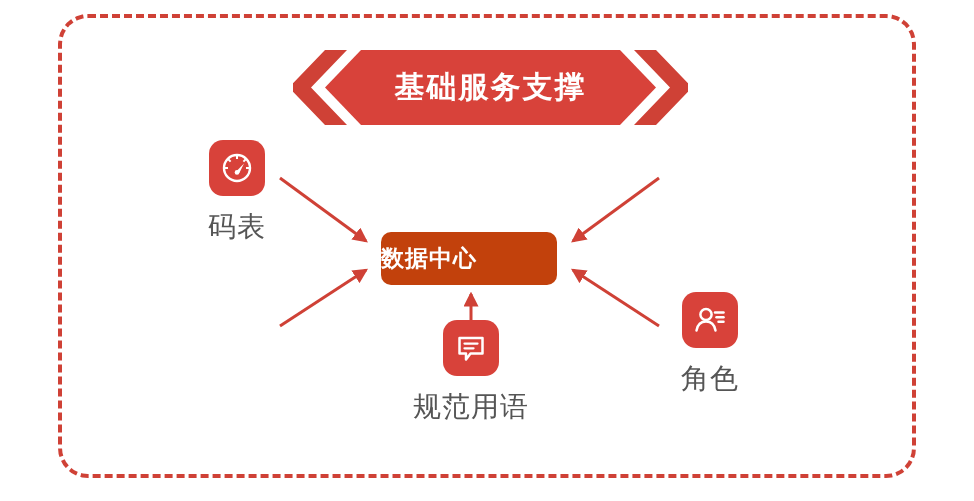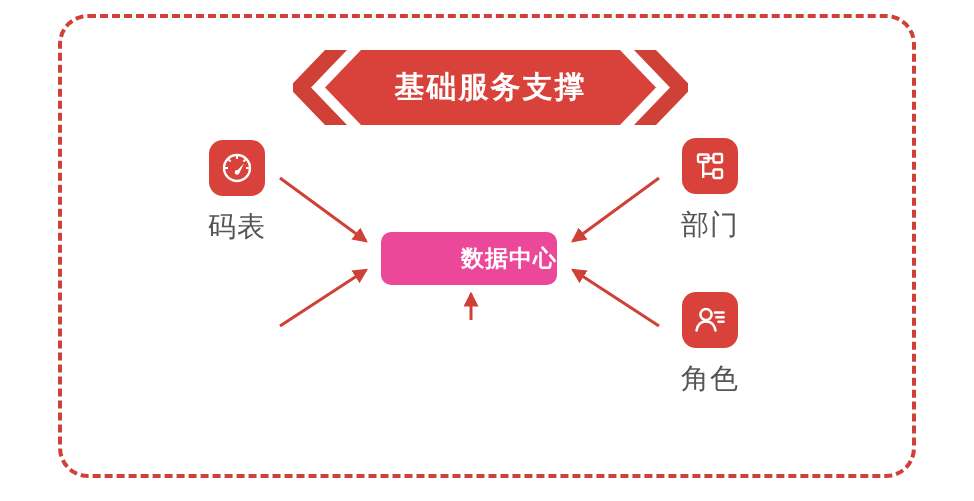--- a/index.html
+++ b/index.html
@@ -56,25 +56,25 @@
     white-space: nowrap;
   }
 
   
   .center-node {
     position: absolute;
     left: 381px;
     top: 232px;
     width: 176px;
     height: 53px;
-    background: #ec4899;
+    background: #c2410c;
     border-radius: 10px;
     display: flex;
     align-items: center;
-    justify-content: flex-end;
+    justify-content: flex-start;
     color: #ffffff;
     font-size: 23px;
     font-weight: bold;
     letter-spacing: 1px;
     white-space: nowrap;
     z-index: 3;
   }
 
   
   .arrows {
@@ -180,41 +180,38 @@
         <line x1="27" y1="18" x2="31" y2="18" stroke="#ffffff" stroke-width="2"></line>
         <line x1="27.2" y1="8.8" x2="24.4" y2="11.6" stroke="#ffffff" stroke-width="2"></line>
         <path d="M 17.2,21.6 L 25,13.6 L 20.2,23.2 Z" fill="#ffffff"></path>
         <circle cx="18" cy="22.4" r="2.3" fill="#ffffff"></circle>
       </svg>
     </div>
     <div class="caption">码表</div>
   </div>
 
 
-  <div class="node node-department">
-    <div class="tile">
-      <svg width="36" height="36" viewBox="0 0 36 36">
-        <rect x="6" y="6.5" width="10.5" height="7.5" rx="1.2" fill="none" stroke="#ffffff" stroke-width="2.4"></rect>
-        <rect x="21.5" y="6" width="8.5" height="8.5" rx="1.2" fill="none" stroke="#ffffff" stroke-width="2.4"></rect>
-        <rect x="21.5" y="21.5" width="8.5" height="8.5" rx="1.2" fill="none" stroke="#ffffff" stroke-width="2.4"></rect>
-        <line x1="11.2" y1="14" x2="11.2" y2="30" stroke="#ffffff" stroke-width="2.4"></line>
-        <line x1="11.2" y1="10.3" x2="21.5" y2="10.3" stroke="#ffffff" stroke-width="2.4"></line>
-        <line x1="11.2" y1="25.8" x2="21.5" y2="25.8" stroke="#ffffff" stroke-width="2.4"></line>
-      </svg>
-    </div>
-    <div class="caption">部门</div>
-  </div>
 
   <div class="node node-role">
     <div class="tile">
       <svg width="36" height="36" viewBox="0 0 36 36">
         <circle cx="14" cy="12.5" r="5.6" fill="none" stroke="#ffffff" stroke-width="2.5"></circle>
         <path d="M 4.5,28.5 C 5.6,22.6 9.4,19.6 14,19.6 C 18.6,19.6 22.4,22.6 23.5,28.5" fill="none" stroke="#ffffff" stroke-width="2.5" stroke-linecap="round"></path>
         <line x1="23" y1="10.5" x2="31.5" y2="10.5" stroke="#ffffff" stroke-width="2.5" stroke-linecap="round"></line>
         <line x1="24.5" y1="15.2" x2="31.5" y2="15.2" stroke="#ffffff" stroke-width="2.5" stroke-linecap="round"></line>
         <line x1="26.5" y1="19.8" x2="31.5" y2="19.8" stroke="#ffffff" stroke-width="2.5" stroke-linecap="round"></line>
       </svg>
     </div>
     <div class="caption">角色</div>
   </div>
 
+  <div class="node node-phrase">
+    <div class="tile">
+      <svg width="36" height="36" viewBox="0 0 36 36">
+        <path d="M 6.5,8 L 29.5,8 L 29.5,23.5 L 17.5,23.5 L 13,29.5 L 13,23.5 L 6.5,23.5 Z" fill="none" stroke="#ffffff" stroke-width="2.5" stroke-linejoin="round"></path>
+        <line x1="11.5" y1="13.6" x2="24.5" y2="13.6" stroke="#ffffff" stroke-width="2.3" stroke-linecap="round"></line>
+        <line x1="11.5" y1="18.3" x2="20.5" y2="18.3" stroke="#ffffff" stroke-width="2.3" stroke-linecap="round"></line>
+      </svg>
+    </div>
+    <div class="caption">规范用语</div>
+  </div>
 
 </div>
 
 </body></html>

